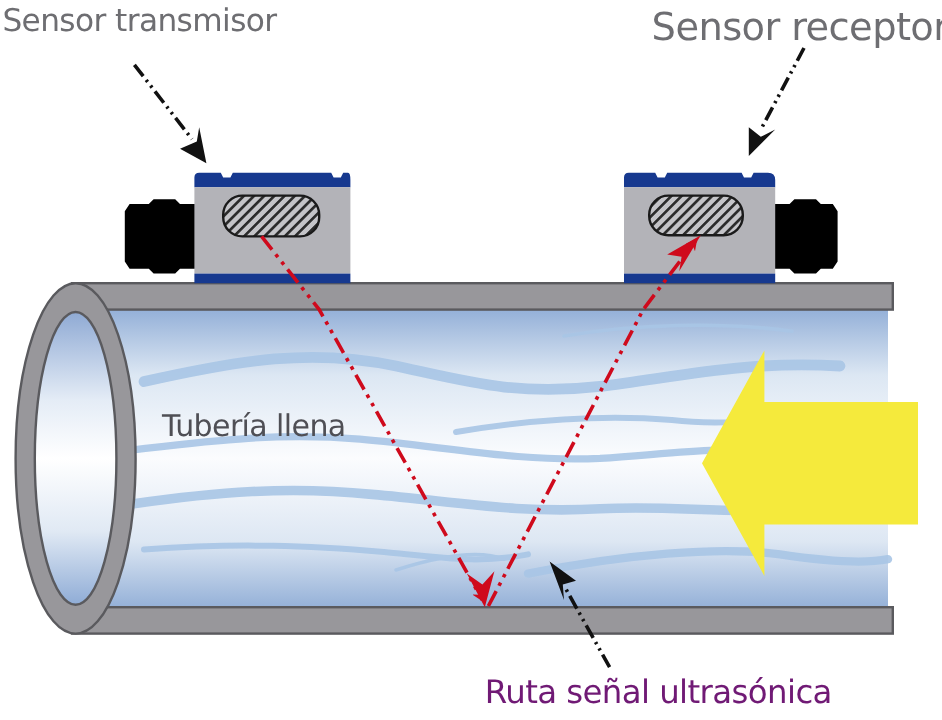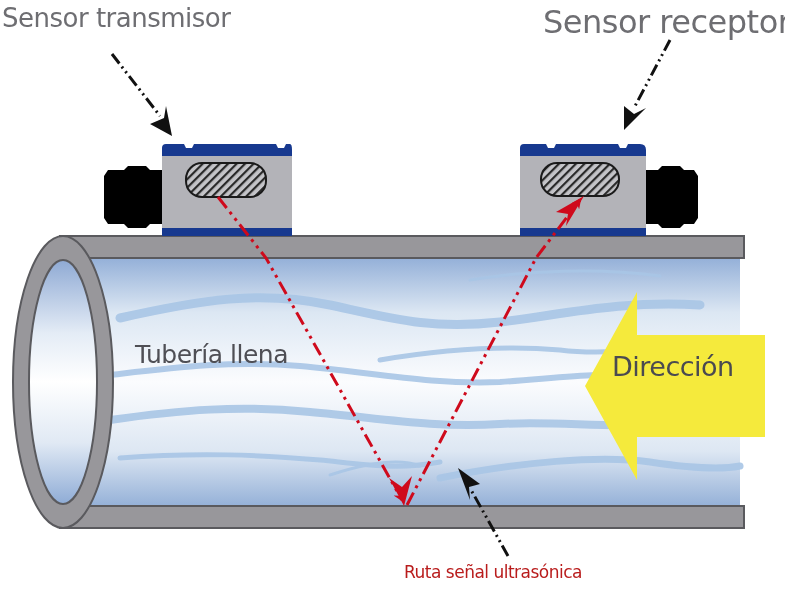--- a/index.html
+++ b/index.html
@@ -3,21 +3,21 @@
 <meta charset="utf-8">
 <style>
   html, body { margin: 0; padding: 0; background: #ffffff; }
   body { width: 785px; height: 600px; position: relative; overflow: hidden; font-family: "DejaVu Sans", sans-serif; }
   svg { position: absolute; left: 0; top: 0; }
   .lbl { position: absolute; font-weight: normal; color: #6e6e72; white-space: nowrap; letter-spacing: -0.5px; }
   #lbl-transmitter { left: 2px; top: 3px; font-size: 26px; }
   #lbl-receptor { left: 543px; top: 3px; font-size: 32px; }
   #lbl-pipe { left: 135px; top: 340px; font-size: 25px; color: #4f4f55; }
   #lbl-flow { left: 612px; top: 350px; font-size: 27px; line-height: 34px; color: #4a4a50; }
-  #lbl-path { left: 404px; top: 562px; font-size: 17px; color: #b91c1c; text-align: right; }
+  #lbl-path { left: 404px; top: 562px; font-size: 27px; color: #701a75; text-align: right; }
 </style>
 </head>
 <body>
 
 <svg width="785" height="600" viewBox="0 0 785 600">
   <defs>
     <linearGradient id="waterGrad" x1="0" y1="0" x2="0" y2="1">
       <stop offset="0" stop-color="#94b0d8"></stop>
       <stop offset="0.22" stop-color="#dce7f3"></stop>
       <stop offset="0.5" stop-color="#fbfcfe"></stop>
@@ -97,15 +97,14 @@
   </g>
   <path d="M172,136 L150,124 L164,118 L166,106 Z" fill="#111"></path>
   <path d="M624,130 L624,106 L634,114 L646,108 Z" fill="#111"></path>
   <path d="M458,468 L480,484 L469,487 L470,500 Z" fill="#111"></path>
 </svg>
 
 <div class="lbl" id="lbl-transmitter">Sensor transmisor</div>
 <div class="lbl" id="lbl-receptor">Sensor receptor</div>
 <div class="lbl" id="lbl-pipe">Tubería llena</div>
 <div class="lbl" id="lbl-flow">
-  <div>Dirección</div>
 </div>
 <div class="lbl" id="lbl-path">Ruta señal ultrasónica</div>
 
 </body></html>

